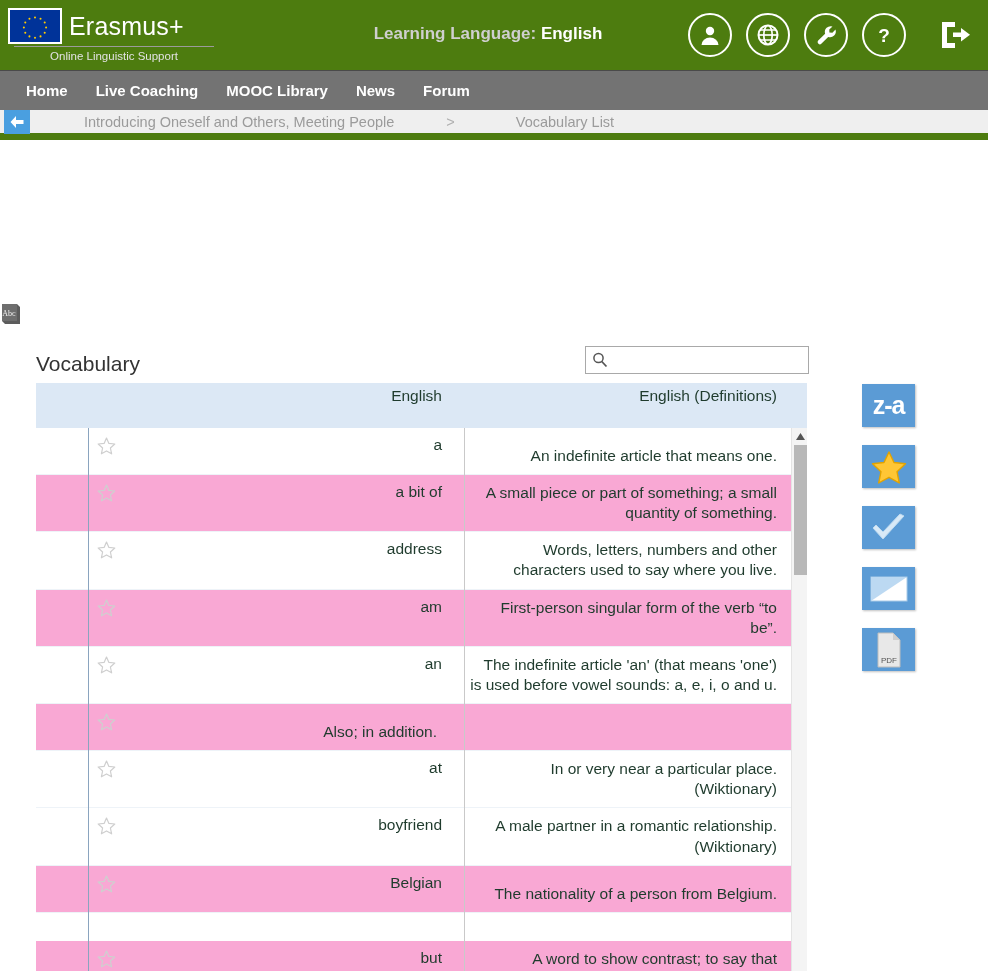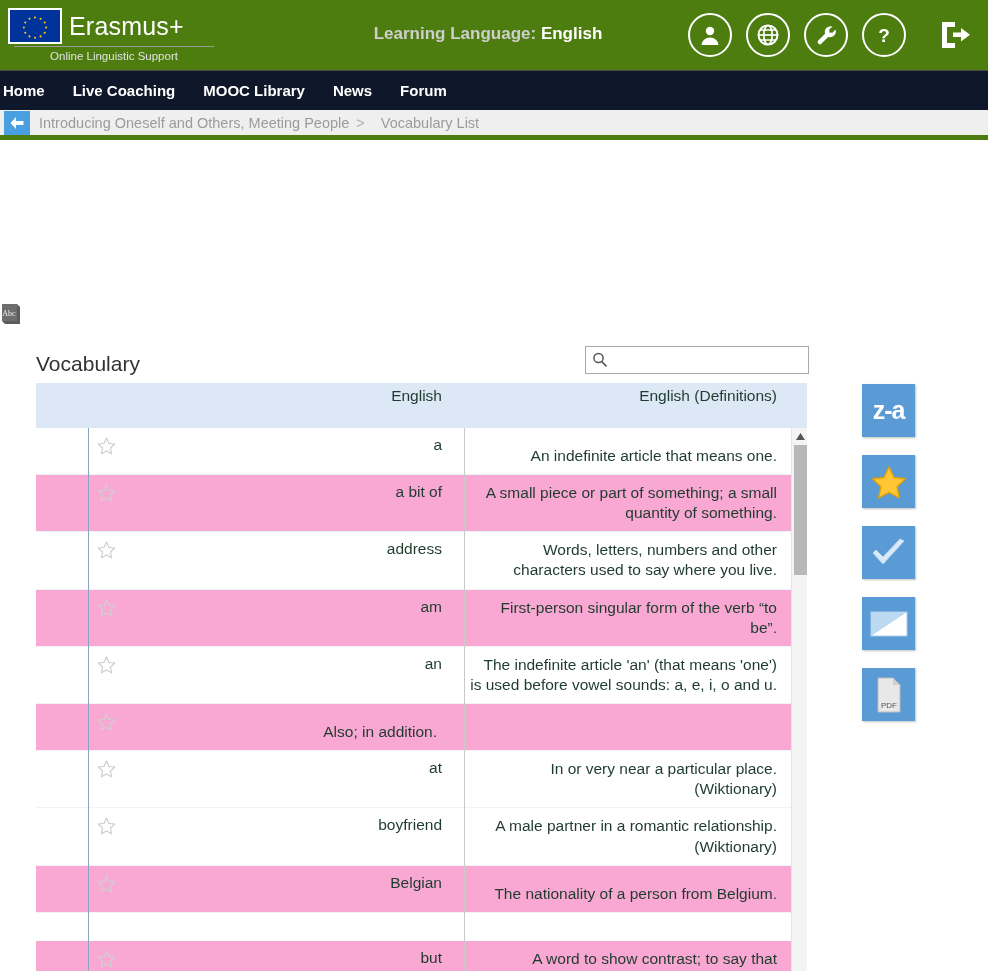--- a/index.html
+++ b/index.html
@@ -81,44 +81,45 @@
   .logout-icon {
     width: 46px; height: 44px;
     display: flex; align-items: center; justify-content: center;
     margin-left: 12px;
     cursor: pointer;
   }
 
   
   .navbar {
     height: 40px;
-    background: #0f172a;
+    background: #737373;
     display: flex;
     align-items: center;
-    padding-left: 3px;
+    padding-left: 26px;
     gap: 28px;
     border-top: 1px solid #4a4a4a;
   }
   .navbar a {
     color: #ffffff;
     font-size: 15px;
     font-weight: bold;
     text-decoration: none;
     cursor: pointer;
     white-space: nowrap;
   }
 
   
   .breadcrumb {
     height: 30px;
     background: #efefef;
-    border-bottom: 5px solid #4d7c0f;
+    border-bottom: 7px solid #4d7c0f;
     display: flex;
     align-items: center;
     padding-left: 4px;
+    gap: 45px;
   }
   .back-arrow {
     width: 26px; height: 24px;
     background: #4a9fe0;
     display: flex; align-items: center; justify-content: center;
     cursor: pointer;
     flex: none;
   }
   .crumb-text {
     font-size: 14.5px;
@@ -250,21 +251,21 @@
   }
 
   
   .rail {
     position: absolute;
     left: 862px; top: 244px;
     display: flex; flex-direction: column;
     gap: 18px;
   }
   .rail-btn {
-    width: 53px; height: 53px;
+    width: 53px; height: 43px;
     background: #5b9bd5;
     display: flex; align-items: center; justify-content: center;
     cursor: pointer;
     box-shadow: 1px 1px 2px rgba(0,0,0,.25);
   }
   .rail-btn .za {
     color: #ffffff;
     font-size: 25px;
     font-weight: bold;
     letter-spacing: -1px;

